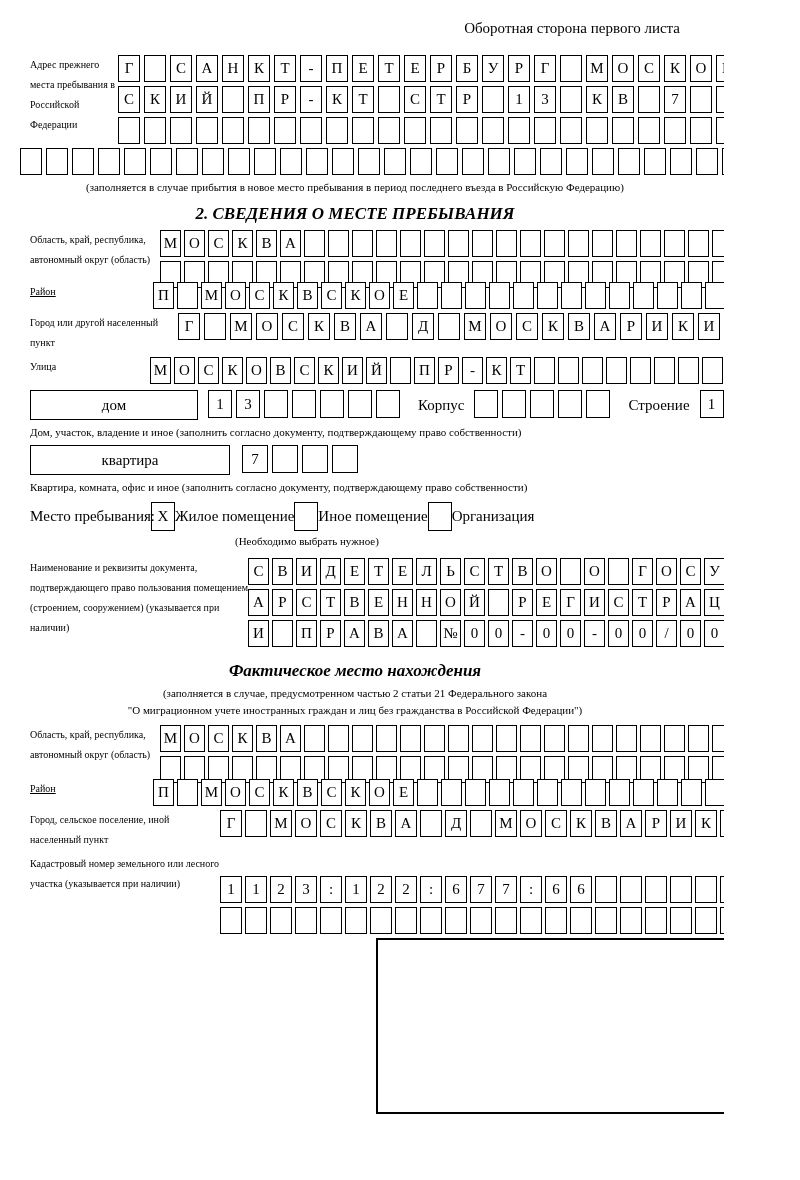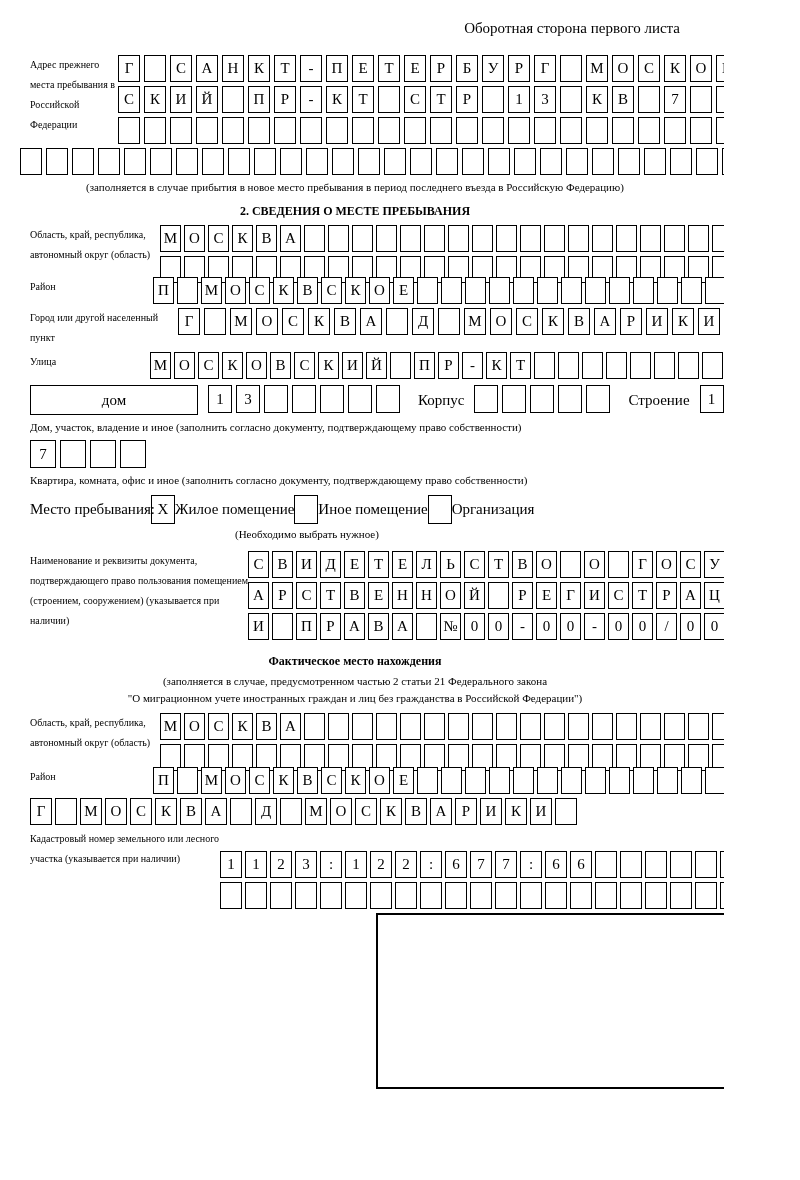--- a/index.html
+++ b/index.html
@@ -4,37 +4,37 @@
 <style>
   html,body{margin:0;padding:0;background:#ffffff;}
   .page{
     position:relative;width:724px;height:1180px;background:#fff;color:#000;
     font-family:"Liberation Serif","DejaVu Serif",serif;
     box-sizing:border-box;padding:20px 44px 7px 30px;overflow:hidden;
   }
   .hdr{ text-align:right;font-size:15px;margin-bottom:18px; }
   .frow{ display:flex;align-items:flex-start; }
   .lbl{ font-size:10px;line-height:20px;flex:0 0 auto; }
-  .w88{width:88px;} .w130{width:130px;} .w123{width:123px;} .w148{width:148px;}
+  .w88{width:88px;} .w130{width:130px;} .w123{width:123px;text-decoration:underline;} .w148{width:148px;}
   .w120{width:120px;} .w218{width:218px;} .w190{width:190px;}
   .grids{ display:flex;flex-direction:column;gap:4px; }
   .grid{ display:flex;gap:4px; }
   .cl{
     width:22px;height:27px;border:1.6px solid #000;box-sizing:border-box;
     display:inline-flex;align-items:center;justify-content:center;
     font-size:15px;flex:0 0 auto;background:#fff;
   }
   .g25{gap:3px;} .g25 .cl{width:21px;}
   .g21{gap:3px;} .g21 .cl{width:21px;}
   .g22f{gap:3px;} .g22f .cl{width:22px;}
   .gbig .cl{width:24px;height:28px;}
   .gkv .cl{width:26px;height:28px;}
   .caption{ font-size:11px;line-height:17px; }
   .center{ text-align:center; }
-  .sec-title{ font-weight:bold;font-size:12px;text-align:center;margin:8px 0 6px 0; }
+  .sec-title{ font-weight:bold;font-size:17px;text-align:center;margin:8px 0 6px 0;font-style:italic; }
   .txtbox{
     border:1.6px solid #000;box-sizing:border-box;height:30px;
     display:inline-flex;align-items:center;justify-content:center;font-size:15px;flex:0 0 auto;
   }
   .inline-lbl{ font-size:15px;align-self:center;flex:0 0 auto; }
   .cb{
     width:24px;height:29px;border:1.6px solid #000;box-sizing:border-box;
     display:inline-flex;align-items:center;justify-content:center;font-size:15px;flex:0 0 auto;
   }
   .mt4{margin-top:4px;} .mt6{margin-top:6px;} .mt8{margin-top:8px;justify-content:space-between;}
@@ -342,20 +342,21 @@
     <div class="grid gbig">
         <span class="cl">1</span>
         <span class="cl"></span>
         <span class="cl"></span>
         <span class="cl"></span>
       </div>
   </div>
   <div class="caption mt4">Дом, участок, владение и иное (заполнить согласно документу, подтверждающему право собственности)</div>
 
   <div class="frow mt4" style="gap:12px">
+    <div class="txtbox" style="width:200px">квартира</div>
     <div class="grid gkv">
         <span class="cl">7</span>
         <span class="cl"></span>
         <span class="cl"></span>
         <span class="cl"></span>
       </div>
   </div>
   <div class="caption mt4">Квартира, комната, офис и иное (заполнить согласно документу, подтверждающему право собственности)</div>
 
   <div class="frow mt6" style="gap:0;align-items:center">
@@ -533,20 +534,21 @@
         <span class="cl"></span>
         <span class="cl"></span>
         <span class="cl"></span>
         <span class="cl"></span>
         <span class="cl"></span>
         <span class="cl"></span>
       </div>
   </div>
 
   <div class="frow mt4">
+    <div class="lbl w190">Город, сельское поселение, иной населенный пункт</div>
     <div class="grid g22f">
         <span class="cl">Г</span>
         <span class="cl"></span>
         <span class="cl">М</span>
         <span class="cl">О</span>
         <span class="cl">С</span>
         <span class="cl">К</span>
         <span class="cl">В</span>
         <span class="cl">А</span>
         <span class="cl"></span>

